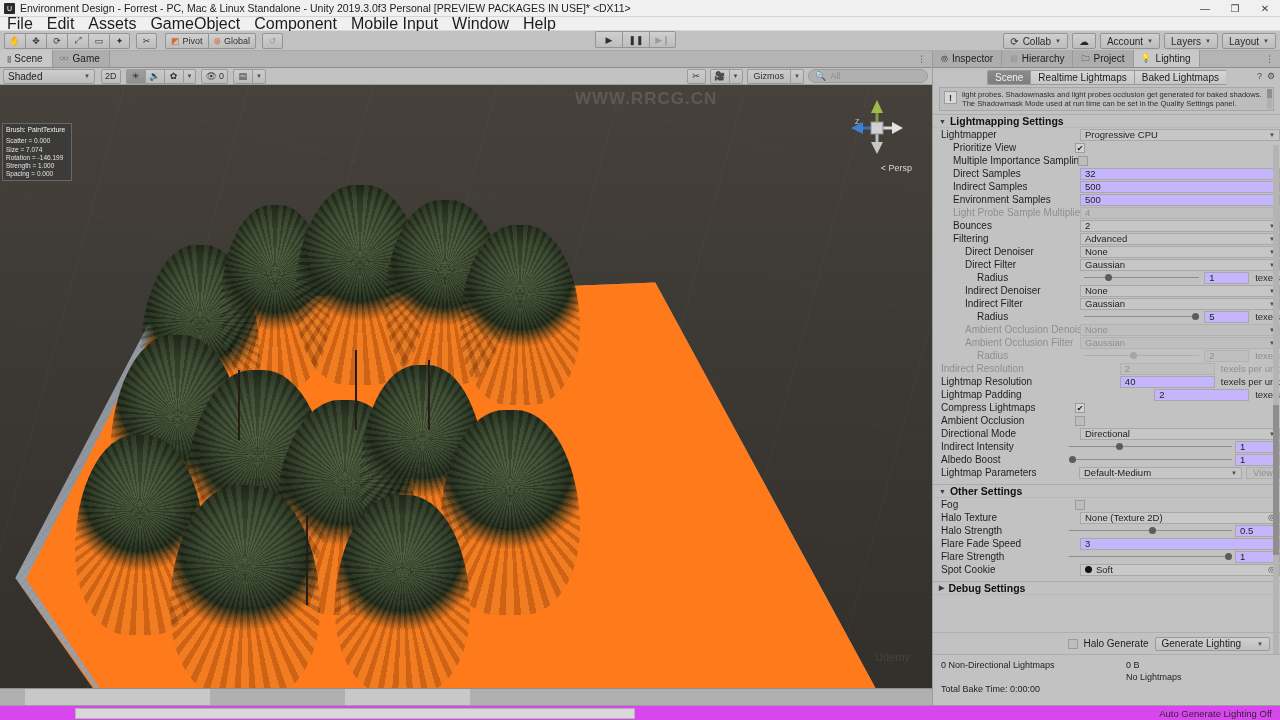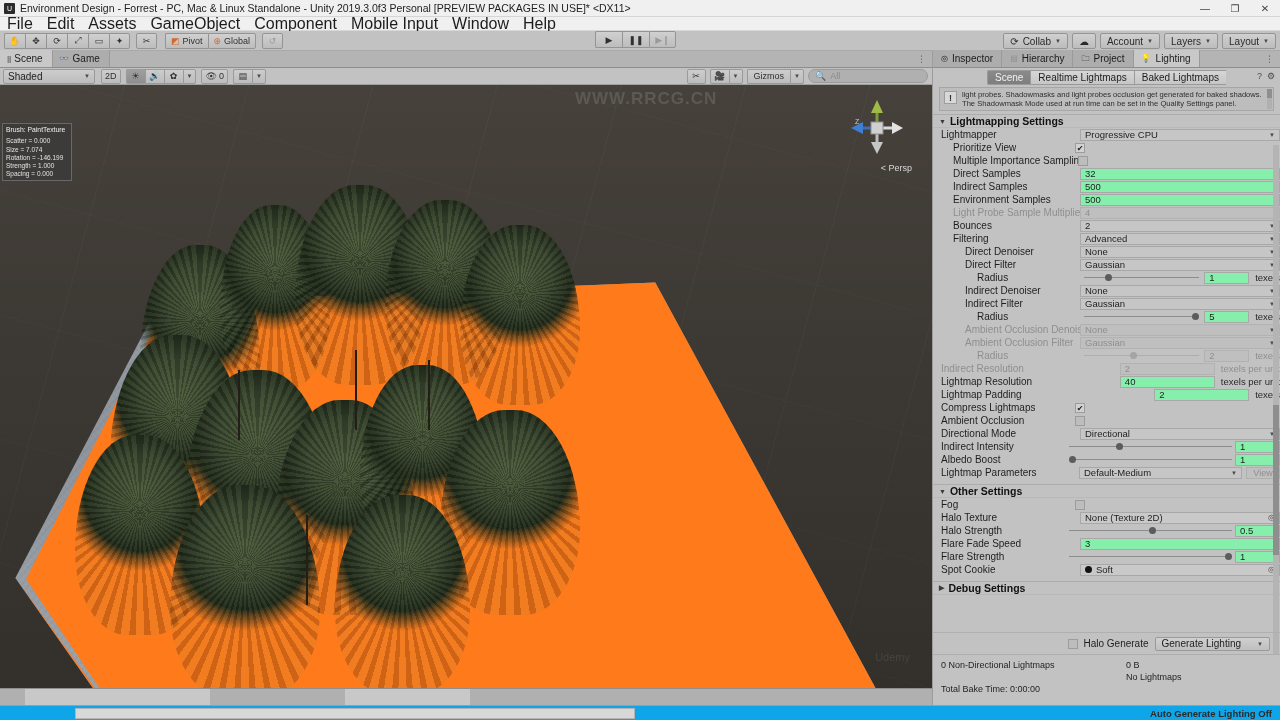--- a/index.html
+++ b/index.html
@@ -243,21 +243,21 @@
   .lbl.i3{ padding-left:36px; }
   .field{ margin-left:auto; display:flex; align-items:center; }
 
   .dd{
     width:200px; height:12px; background:#c6c6c6; border:1px solid #a8a8a8;
     display:flex; align-items:center; padding:0 4px; font-size:9.5px; color:#1e1e1e;
   }
   .dd .caret{ margin-left:auto; }
   .dd.dis{ background:#bfbfbf; color:#8f8f8f; border-color:#b2b2b2;}
   .txt{
-    width:200px;height:12px;background:#86efac;border:1px solid #a8a8a8;
+    width:200px;height:12px;background:#c4b5fd;border:1px solid #a8a8a8;
     display:flex;align-items:center;padding:0 4px;font-size:9.5px;color:#1e1e1e;
   }
   .txt.dis{ background:#bfbfbf;color:#8f8f8f;border-color:#b2b2b2; }
   .txt.sm{ width:95px; }
   .txt.xs{ width:45px; }
   .unit{ font-size:9.5px; color:#2a2a2a; margin-left:6px; }
   .unit.dim{ color:#8f8f8f; }
   .chk{
     width:10px;height:10px;background:#d2d2d2;border:1px solid #9c9c9c;
     font-size:8px;color:#1d1d1d;line-height:9px;text-align:center;
@@ -299,21 +299,21 @@
   .statsbox{
     position:absolute; left:0; right:0; top:603px; bottom:0; background:#c2c2c2;
     border-top:1px solid #aeaeae; padding:4px 8px; font-size:9px; color:#1f1f1f;
   }
   .statrow{ display:flex; height:12px; align-items:center;}
   .statrow .c2{ position:absolute; left:185px; }
 
   
   .statusbar{
     position:absolute; left:0; top:705px; width:1280px; height:15px;
-    background:#0ea5e9; border-top:1px solid #9d9d9d; display:flex; align-items:center;font-weight:bold;
+    background:#d946ef; border-top:1px solid #9d9d9d; display:flex; align-items:center;
   }
   .status-right{ margin-left:auto; font-size:9.5px; color:#2a2a2a; padding-right:8px;}
   .sb-progress{ width:560px; height:11px; background:#d8d8d8; border:1px solid #b3b3b3; margin-left:75px;}
 
   
   .wm{ position:absolute; color:rgba(255,255,255,.16); font-weight:bold; pointer-events:none;
        white-space:nowrap; letter-spacing:1px; }
   .wm-top{ left:575px; top:4px; font-size:17px; color:rgba(120,120,120,.45); }
   .wm-udemy{ position:absolute; right:22px; bottom:25px; font-size:11px; color:rgba(90,90,90,.45);}
 </style>

